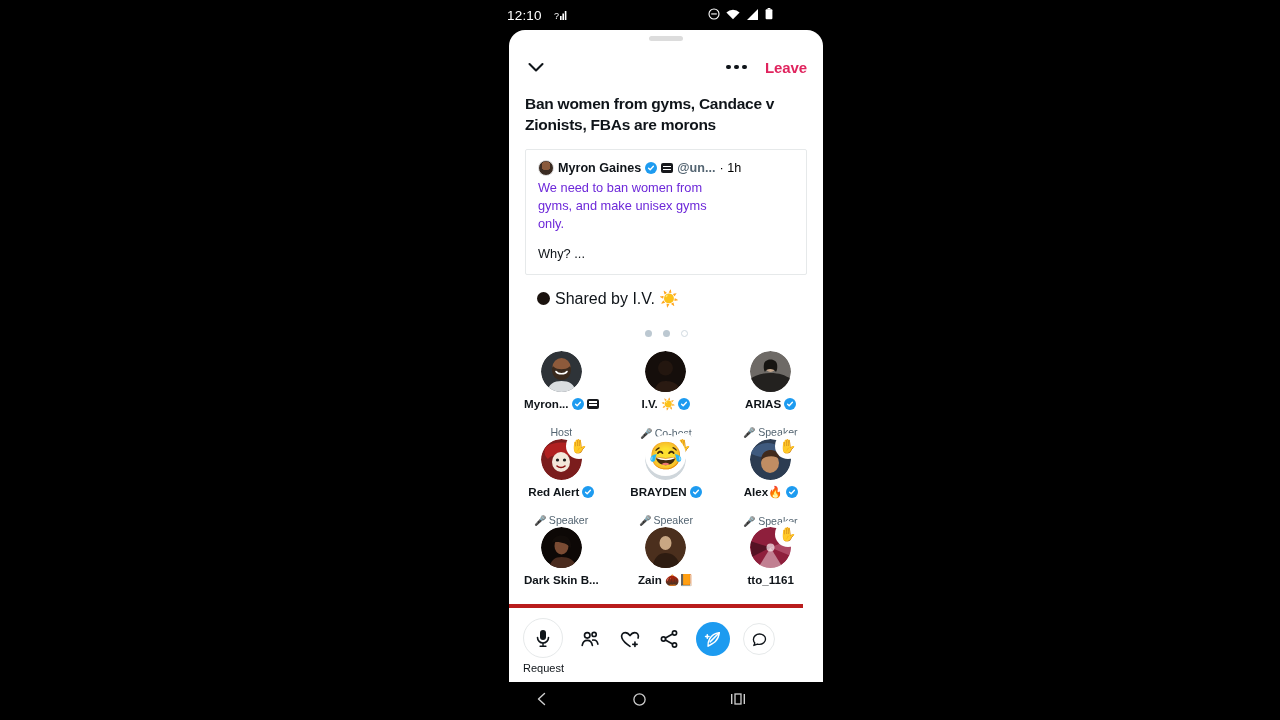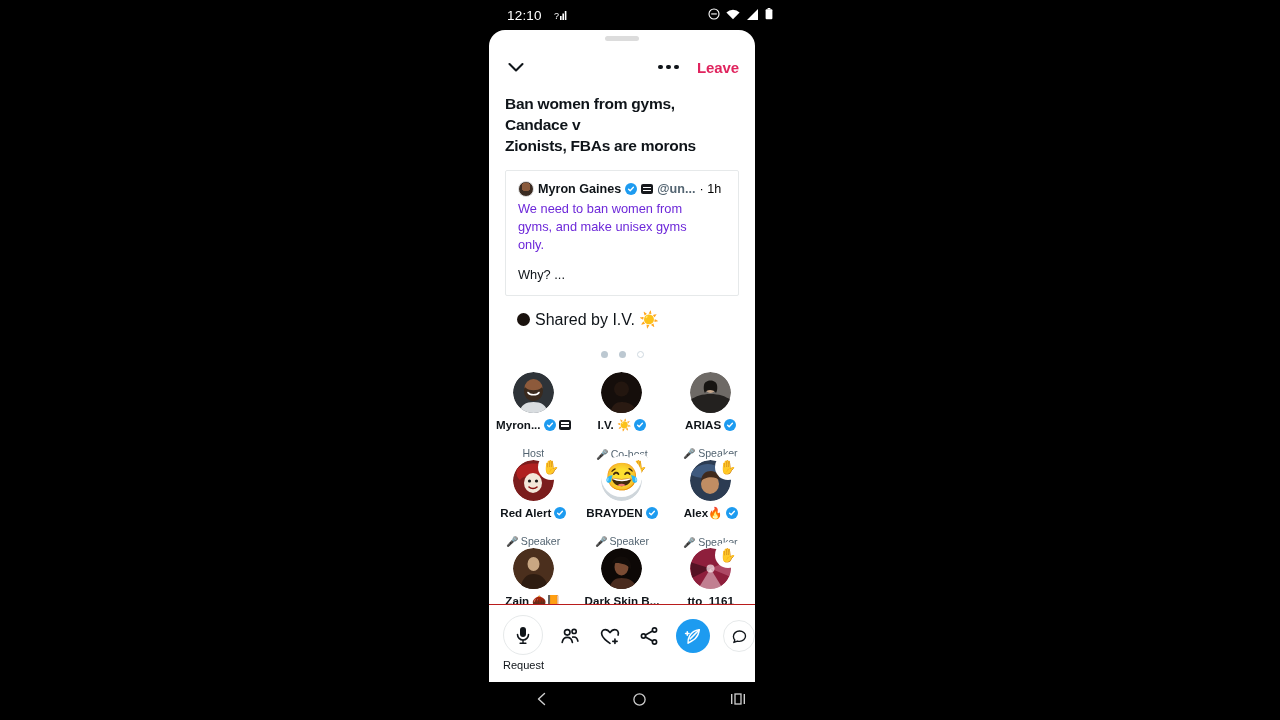--- a/index.html
+++ b/index.html
@@ -14,21 +14,21 @@
   .statusbar{
     position:absolute; left:493px; top:0; width:294px; height:30px;
     display:flex; align-items:center; color:#fff; font-size:13px;
   }
   .sb-time{ margin-left:14px; font-size:13.5px; letter-spacing:.2px; }
   .sb-netleft{ margin-left:12px; display:flex; align-items:flex-end; }
   .sb-right{ margin-left:auto; margin-right:14px; display:flex; align-items:center; gap:6px; }
 
   
   .sheet{
-    position:absolute; left:489px; top:30px; width:266px; height:652px;
+    position:absolute; left:509px; top:30px; width:314px; height:652px;
     background:#fff; border-radius:16px 16px 0 0; overflow:hidden;
   }
   .grabber{
     width:34px; height:5px; border-radius:3px; background:#dcdcdc;
     margin:6px auto 0;
   }
 
   
   .topbar{
     height:52px; display:flex; align-items:center; padding:0 16px;
@@ -108,21 +108,21 @@
   }
   .role{
     margin-top:16px; display:flex; align-items:center; gap:2px;
     font-size:10.6px; color:#536471;
   }
   .role .mic{ font-size:10px; }
 
   
   .toolbar{
     position:absolute; left:0; bottom:0; width:294px; height:78px;
-    background:#fff; border-top:1px solid #b91c1c;
+    background:#fff; border-top:4px solid #b91c1c;
     display:flex; align-items:flex-start; padding:10px 14px 0;
   }
   .tb-item{ display:flex; flex-direction:column; align-items:center; }
   .circ{
     width:40px;height:40px;border-radius:50%;border:1px solid #e6e9ea;
     display:flex;align-items:center;justify-content:center;
   }
   .tb-lab{ margin-top:4px; font-size:11px; color:#0f1419; }
   .tb-mid{ flex:1; display:flex; align-items:center; justify-content:space-evenly; height:42px; }
   .iconbtn{ width:26px;height:26px;display:flex;align-items:center;justify-content:center;}
@@ -387,44 +387,44 @@
         <div class="role">
           <span class="mic">🎤</span>
           <span>Speaker</span>
         </div>
       </div>
 
       <div class="cell">
         <div class="av-wrap">
           <div class="av">
             <svg width="41" height="41" viewBox="0 0 41 41">
-                <circle cx="20.5" cy="20.5" r="20.5" fill="#4b2f1d"></circle>
-                <ellipse cx="20.5" cy="16" rx="6" ry="7" fill="#c9a783"></ellipse>
-                <path d="M7 41c2-11 7-15 13.5-15S34 30 35 41Z" fill="#2e1c11"></path>
-              </svg>
-          </div>
-        </div>
-        <div class="nm">
-          <span>Zain 🌰📙</span>
-        </div>
-      </div>
-
-      <div class="cell">
-        <div class="av-wrap">
-          <div class="av">
-            <svg width="41" height="41" viewBox="0 0 41 41">
                 <circle cx="20.5" cy="20.5" r="20.5" fill="#0d0806"></circle>
                 <ellipse cx="20.5" cy="19" rx="7" ry="8.5" fill="#7a4b33"></ellipse>
                 <path d="M11 16c0-8 13-10 17-4 3 4 2 10 2 10-3-7-16-8-19-6Z" fill="#120c09"></path>
                 <path d="M8 41c2-8 6-11 12.5-11S35 33 35 41Z" fill="#4a2b1e"></path>
               </svg>
           </div>
         </div>
         <div class="nm">
           <span>Dark Skin B...</span>
+        </div>
+      </div>
+
+      <div class="cell">
+        <div class="av-wrap">
+          <div class="av">
+            <svg width="41" height="41" viewBox="0 0 41 41">
+                <circle cx="20.5" cy="20.5" r="20.5" fill="#4b2f1d"></circle>
+                <ellipse cx="20.5" cy="16" rx="6" ry="7" fill="#c9a783"></ellipse>
+                <path d="M7 41c2-11 7-15 13.5-15S34 30 35 41Z" fill="#2e1c11"></path>
+              </svg>
+          </div>
+        </div>
+        <div class="nm">
+          <span>Zain 🌰📙</span>
         </div>
       </div>
 
       <div class="cell">
         <div class="av-wrap">
           <div class="av">
             <svg width="41" height="41" viewBox="0 0 41 41">
                 <circle cx="20.5" cy="20.5" r="20.5" fill="#8e1f3c"></circle>
                 <path d="M20.5 20.5 41 12v17Z" fill="#c76a85" opacity=".55"></path>
                 <path d="M20.5 20.5 8 41h25Z" fill="#f4dfe5" opacity=".5"></path>

